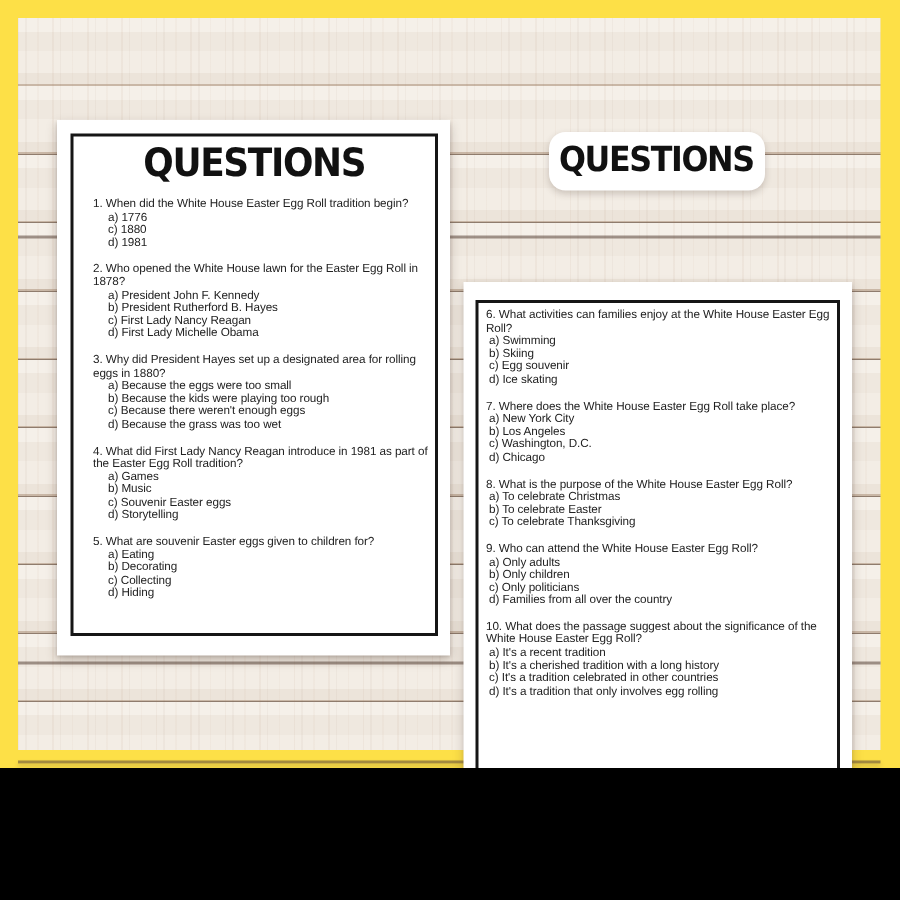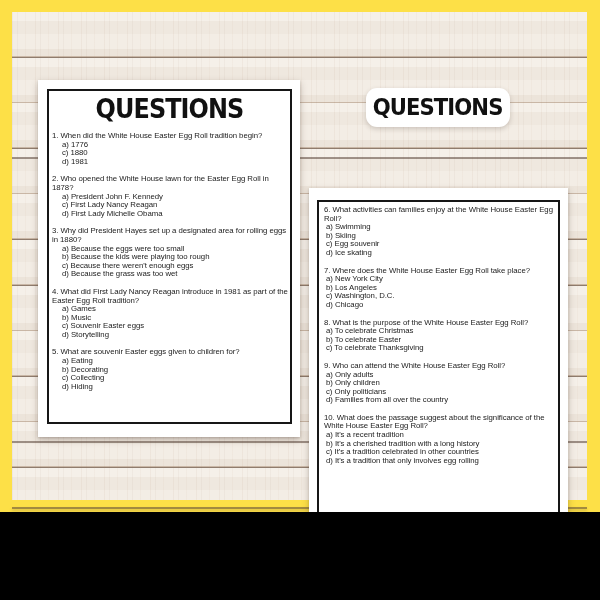--- a/index.html
+++ b/index.html
@@ -46,21 +46,21 @@
   }
   
   .title-label{
     position:absolute;left:366px;top:88px;width:144px;height:39px;
     background:#ffffff;border-radius:11px;
     display:flex;align-items:center;justify-content:center;
     box-shadow:0 2px 5px rgba(70,52,40,0.22);
   }
   .title-label .page-title{margin:0;font-size:23px;line-height:23px;}
 
-  .questions{padding:2px 2px 0 3px;}
+  .questions{padding:2px 2px 0 13px;}
   .sheet.right .questions{padding:4px 2px 0 5px;}
   .q{margin:0 0 9px 0;}
   .q-text, .opt{
     font-size:7.8px;line-height:8.6px;letter-spacing:-0.05px;color:#222;
   }
   .sheet.left .opt{padding-left:10px;}
   .sheet.right .opt{padding-left:2px;}
 </style>
 </head>
 <body>
@@ -79,20 +79,21 @@
       <div class="questions">
           <div class="q">
             <div class="q-text">1. When did the White House Easter Egg Roll tradition begin?</div>
             <div class="opt">a) 1776</div>
             <div class="opt">c) 1880</div>
             <div class="opt">d) 1981</div>
           </div>
           <div class="q">
             <div class="q-text">2. Who opened the White House lawn for the Easter Egg Roll in 1878?</div>
             <div class="opt">a) President John F. Kennedy</div>
+            <div class="opt">b) President Rutherford B. Hayes</div>
             <div class="opt">c) First Lady Nancy Reagan</div>
             <div class="opt">d) First Lady Michelle Obama</div>
           </div>
           <div class="q">
             <div class="q-text">3. Why did President Hayes set up a designated area for rolling eggs in 1880?</div>
             <div class="opt">a) Because the eggs were too small</div>
             <div class="opt">b) Because the kids were playing too rough</div>
             <div class="opt">c) Because there weren't enough eggs</div>
             <div class="opt">d) Because the grass was too wet</div>
           </div>

